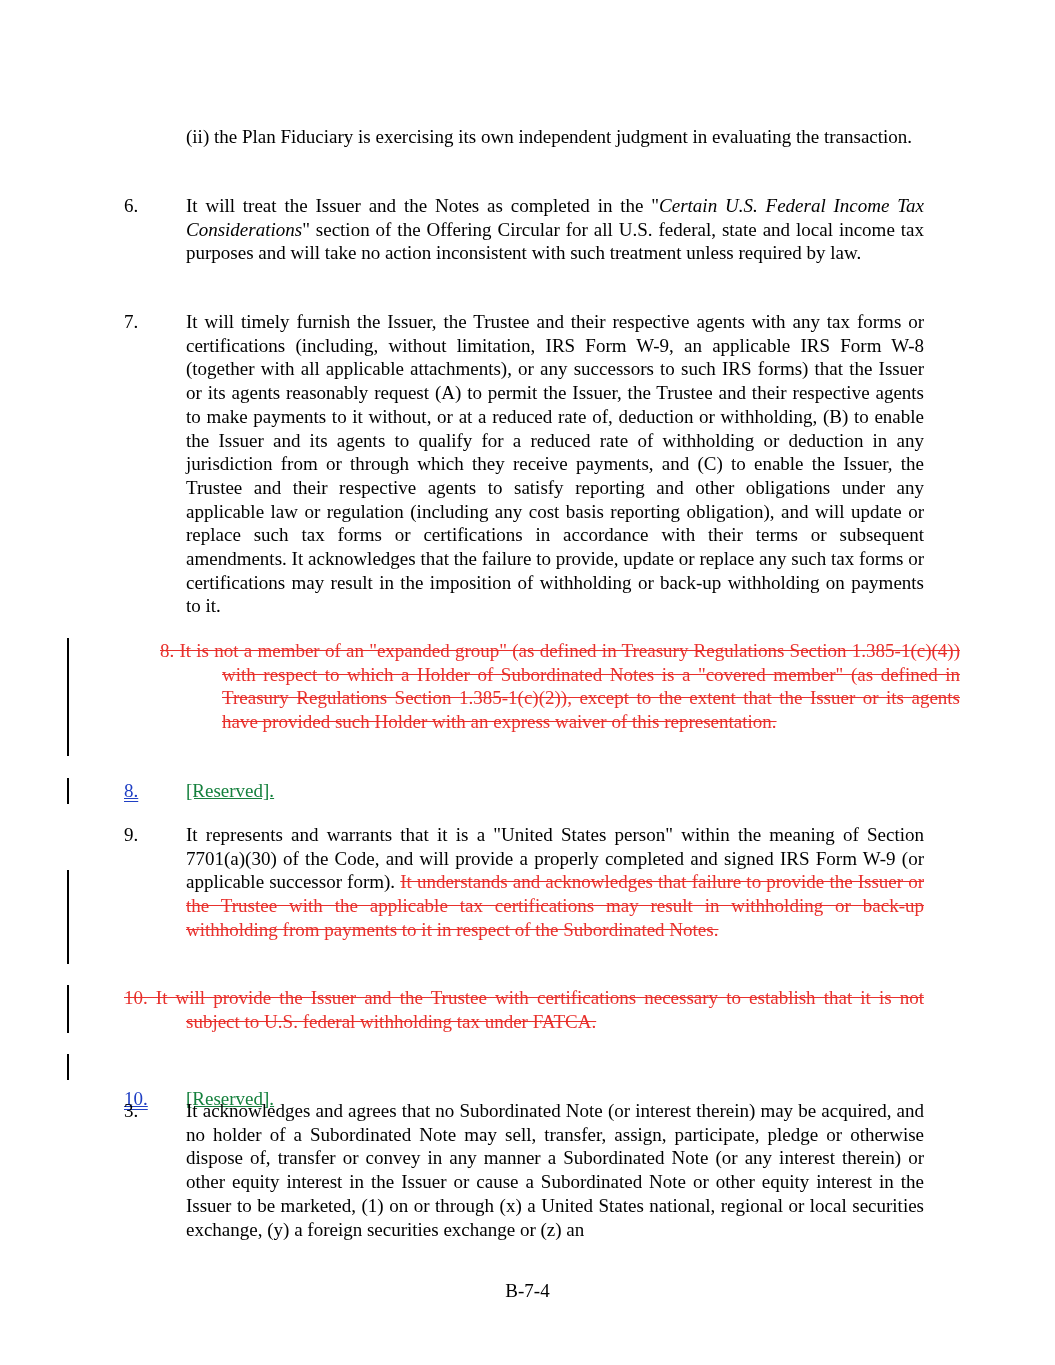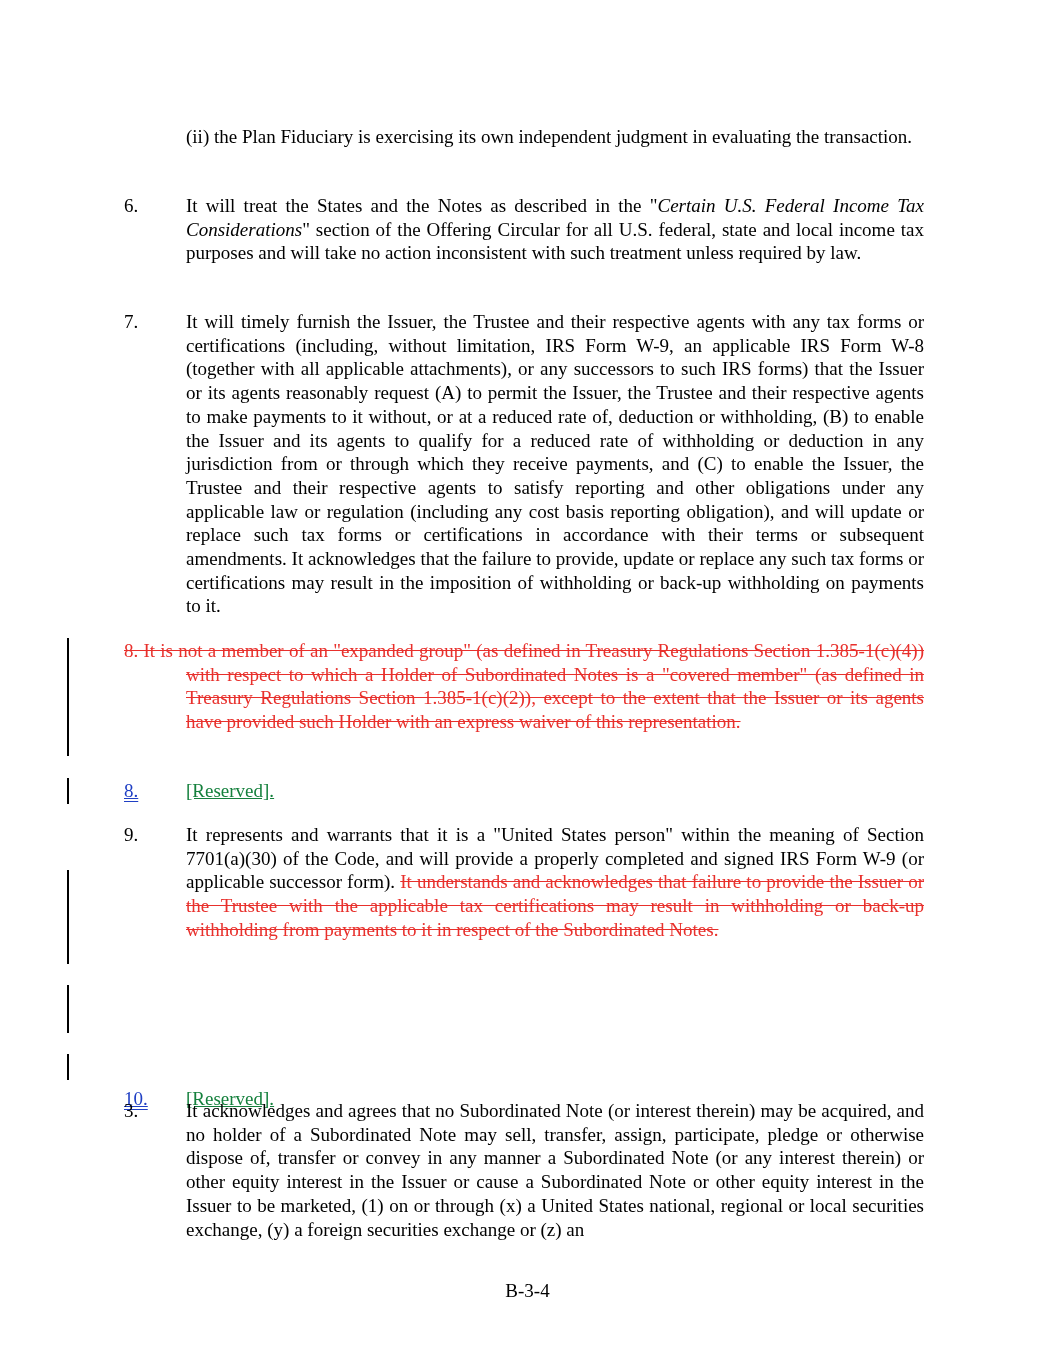--- a/index.html
+++ b/index.html
@@ -22,52 +22,55 @@
 <body>
 
 <div class="page">
 
   <div class="para" style="top:125px;">
     <div class="body">(ii) the Plan Fiduciary is exercising its own independent judgment in evaluating the transaction.</div>
   </div>
 
   <div class="para" style="top:194px;">
     <span class="num">6.</span>
-    <div class="body"><span>It will treat the States and the Notes as described in the "</span><i>Certain U.S. Federal Income Tax Considerations</i><span>" section of the Offering Circular for all U.S. federal, state and local income tax purposes and will take no action inconsistent with such treatment unless required by law.</span></div>
+    <div class="body"><span>It will treat the Issuer and the Notes as completed in the "</span><i>Certain U.S. Federal Income Tax Considerations</i><span>" section of the Offering Circular for all U.S. federal, state and local income tax purposes and will take no action inconsistent with such treatment unless required by law.</span></div>
   </div>
 
   <div class="para" style="top:310px;">
     <span class="num">7.</span>
     <div class="body">It will timely furnish the Issuer, the Trustee and their respective agents with any tax forms or certifications (including, without limitation, IRS Form W-9, an applicable IRS Form W-8 (together with all applicable attachments), or any successors to such IRS forms) that the Issuer or its agents reasonably request (A) to permit the Issuer, the Trustee and their respective agents to make payments to it without, or at a reduced rate of, deduction or withholding, (B) to enable the Issuer and its agents to qualify for a reduced rate of withholding or deduction in any jurisdiction from or through which they receive payments, and (C) to enable the Issuer, the Trustee and their respective agents to satisfy reporting and other obligations under any applicable law or regulation (including any cost basis reporting obligation), and will update or replace such tax forms or certifications in accordance with their terms or subsequent amendments. It acknowledges that the failure to provide, update or replace any such tax forms or certifications may result in the imposition of withholding or back-up withholding on payments to it.</div>
   </div>
 
   <div class="bar" style="top:638px;height:118px;"></div>
-  <div class="para" style="top:639px;">
+  <div class="para" style="top:639px;margin-left:36px;">
     <div class="del del-hang">8. It is not a member of an "expanded group" (as defined in Treasury Regulations Section 1.385-1(c)(4)) with respect to which a Holder of Subordinated Notes is a "covered member" (as defined in Treasury Regulations Section 1.385-1(c)(2)), except to the extent that the Issuer or its agents have provided such Holder with an express waiver of this representation.</div>
   </div>
 
   <div class="bar" style="top:778px;height:26px;"></div>
   <div class="para" style="top:779px;">
     <span class="num ins">8.</span>
     <div class="body"><span class="ins-u">[Reserved].</span></div>
   </div>
 
   <div class="bar" style="top:870px;height:94px;"></div>
   <div class="para" style="top:823px;">
     <span class="num">9.</span>
     <div class="body"><span>It represents and warrants that it is a "United States person" within the meaning of Section 7701(a)(30) of the Code, and will provide a properly completed and signed IRS Form W-9 (or applicable successor form). </span><span class="del">It understands and acknowledges that failure to provide the Issuer or the Trustee with the applicable tax certifications may result in withholding or back-up withholding from payments to it in respect of the Subordinated Notes.</span></div>
   </div>
 
   <div class="bar" style="top:985px;height:48px;"></div>
+  <div class="para" style="top:986px;">
+    <div class="del del-hang">10. It will provide the Issuer and the Trustee with certifications necessary to establish that it is not subject to U.S. federal withholding tax under FATCA.</div>
+  </div>
 
   <div class="bar" style="top:1054px;height:26px;"></div>
   <div class="para" style="top:1055px;margin-top:32px;">
     <span class="num ins">10.</span>
     <div class="body"><span class="ins-u">[Reserved].</span></div>
   </div>
 
   <div class="para" style="top:1099px;">
     <span class="num">3.</span>
     <div class="body">It acknowledges and agrees that no Subordinated Note (or interest therein) may be acquired, and no holder of a Subordinated Note may sell, transfer, assign, participate, pledge or otherwise dispose of, transfer or convey in any manner a Subordinated Note (or any interest therein) or other equity interest in the Issuer or cause a Subordinated Note or other equity interest in the Issuer to be marketed, (1) on or through (x) a United States national, regional or local securities exchange, (y) a foreign securities exchange or (z) an</div>
   </div>
 
-  <div class="footer">B-3-4</div>
+  <div class="footer">B-7-4</div>
 </div>
 
 </body></html>

